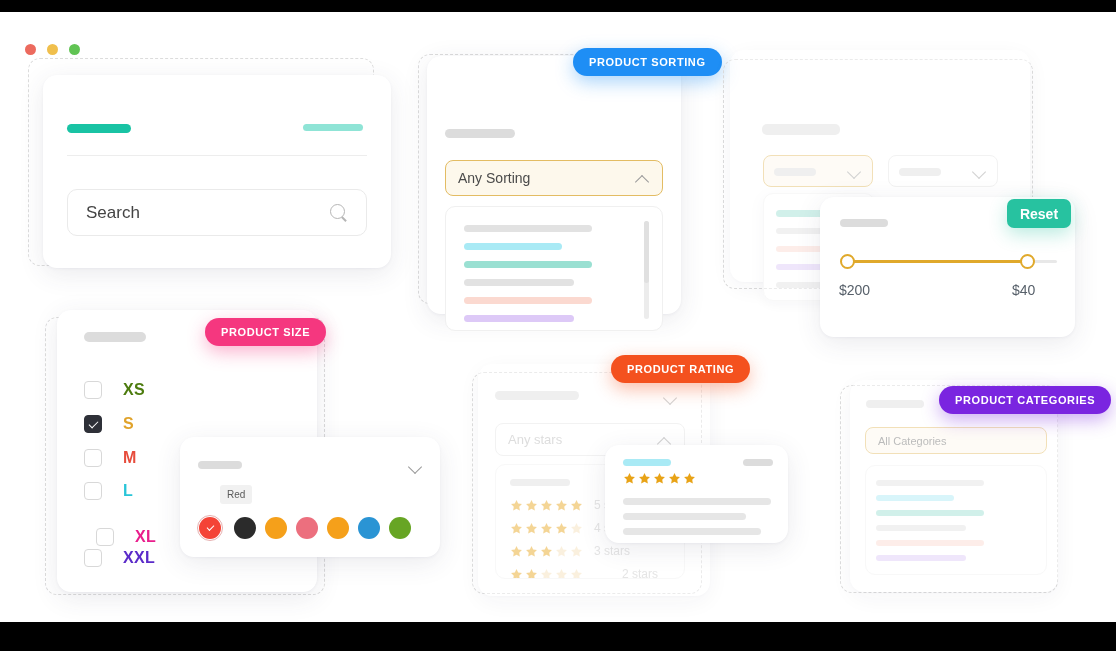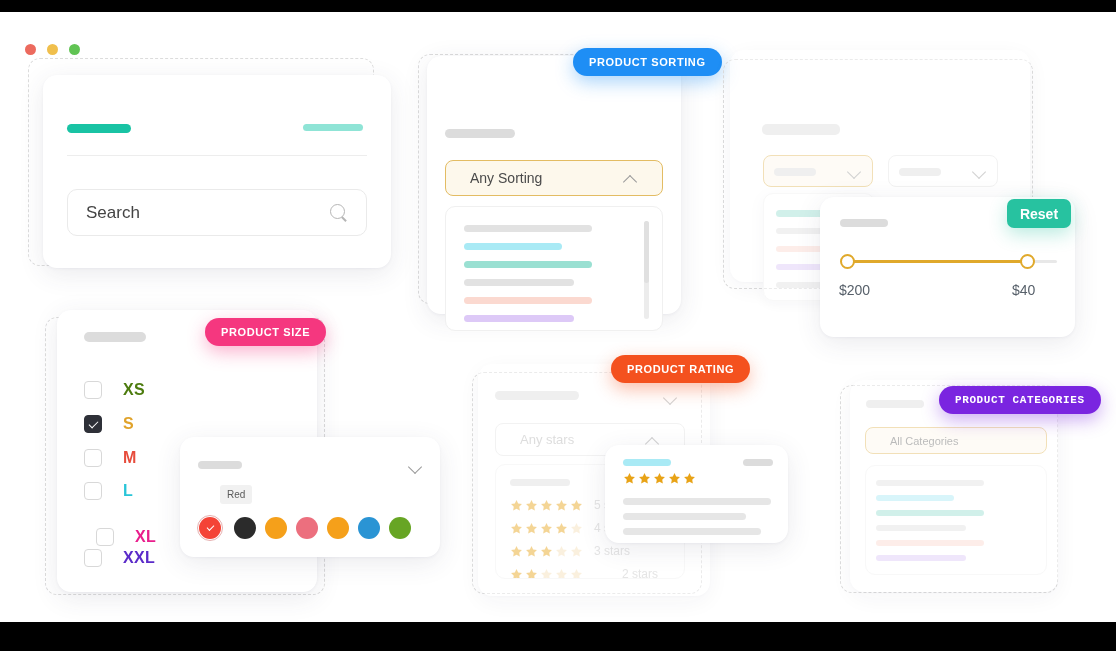--- a/index.html
+++ b/index.html
@@ -69,32 +69,32 @@
     font-size: 11px;
     font-weight: bold;
     letter-spacing: 0.6px;
     white-space: nowrap;
     padding: 0 16px;
     height: 28px;
   }
   .badge.sorting     { background: #1e8ef5; box-shadow: 0 6px 18px rgba(30,142,245,0.38); }
   .badge.size        { background: #f5377f; box-shadow: 0 6px 18px rgba(245,55,127,0.38); }
   .badge.rating      { background: #f4511e; box-shadow: 0 6px 18px rgba(244,81,30,0.38); }
-  .badge.categories  { background: #7a25e0; box-shadow: 0 6px 18px rgba(122,37,224,0.38); font-family: Liberation Mono, monospace; }
+  .badge.categories  { background: #7a25e0; box-shadow: 0 6px 18px rgba(122,37,224,0.38); }
 
   
   .select {
     position: absolute;
     display: flex; align-items: center;
     border: 1px solid #e4e4e4;
     border-radius: 8px;
     background: #ffffff;
     font-size: 14px;
     color: #4a4a4a;
-    padding: 0 24px;
+    padding: 0 12px;
   }
   .select.amber {
     border: 1px solid #e3bc63;
     background: #fdf8ec;
   }
   .select .lbl { flex: 1; }
   .chev {
     width: 14px; height: 14px;
     display: inline-block;
     position: relative;

